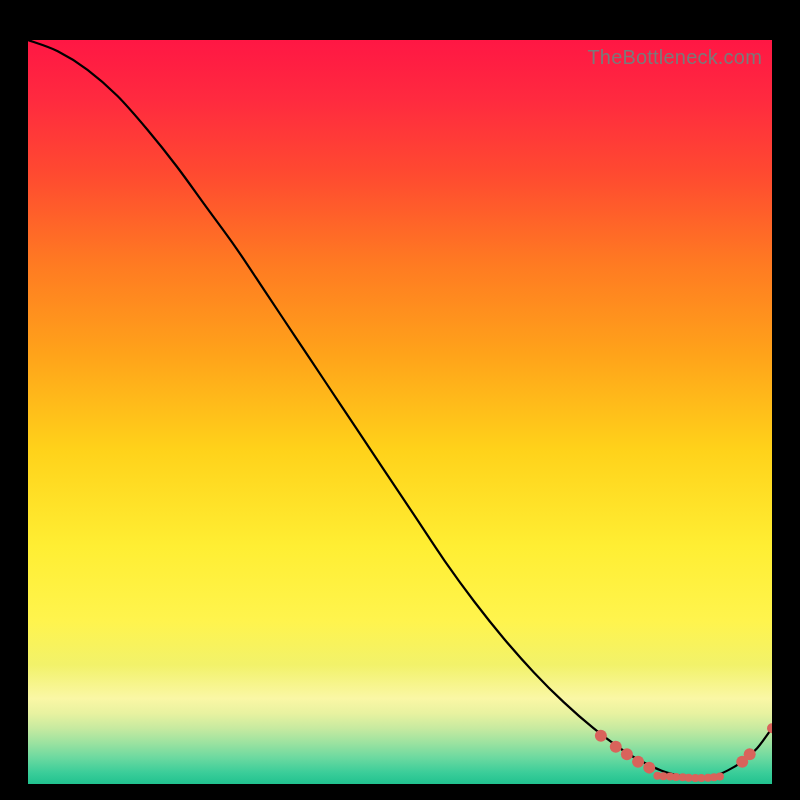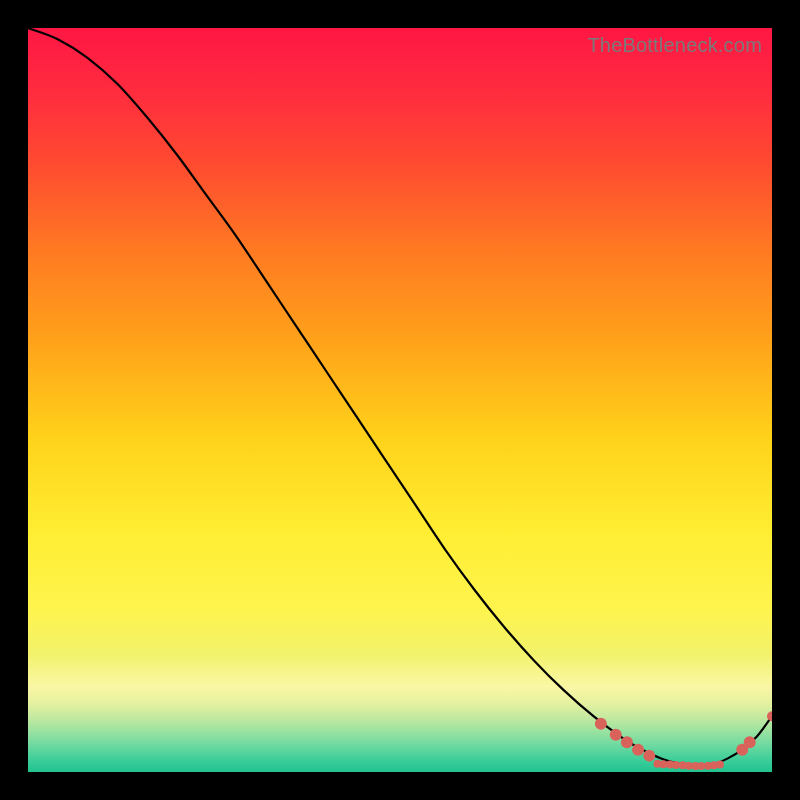--- a/index.html
+++ b/index.html
@@ -13,21 +13,21 @@
   }
   .frame {
     position: relative;
     width: 800px;
     height: 800px;
     background: #000;
   }
   .plot {
     position: absolute;
     left: 28px;
-    top: 28px;
+    top: 40px;
     width: 744px;
     height: 744px;
     overflow: hidden;
   }
   .watermark {
     position: absolute;
     top: 6px;
     right: 10px;
     color: #7a7a7a;
     font-size: 20px;

